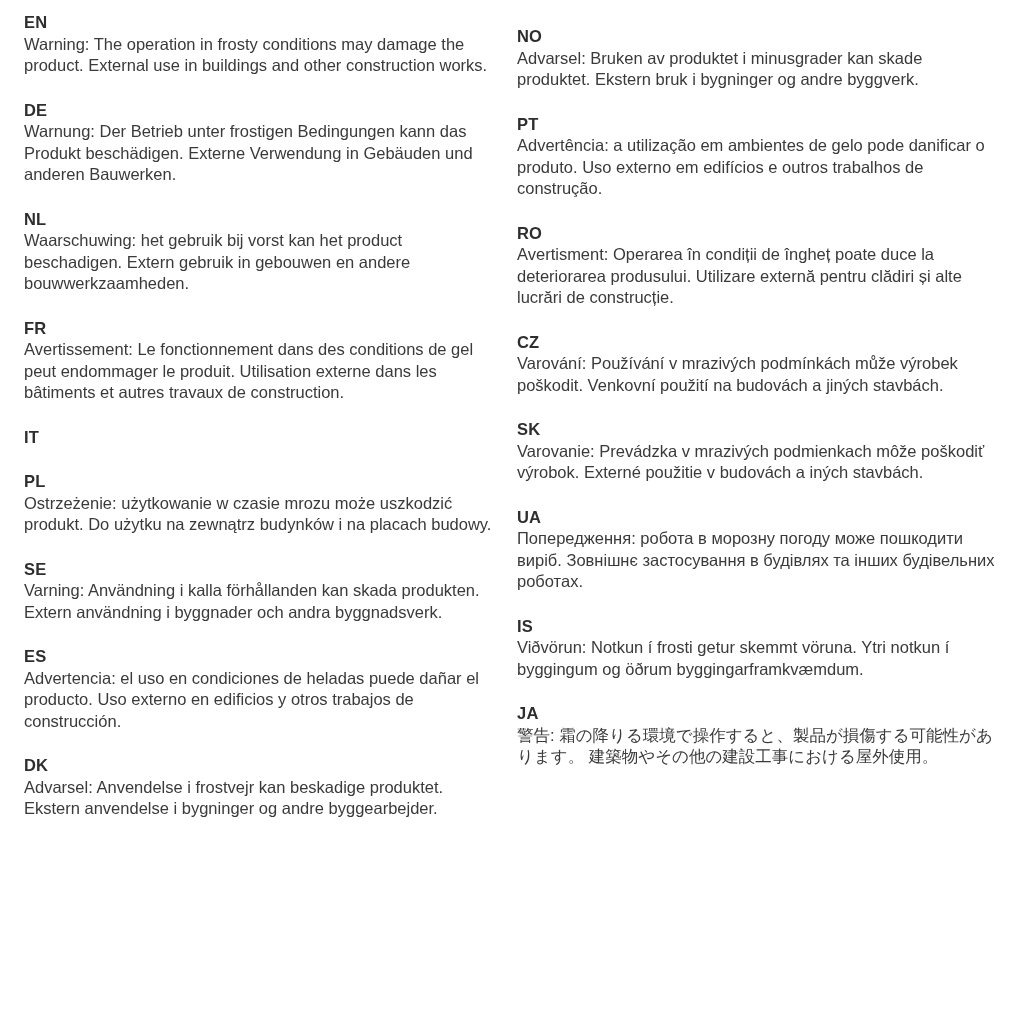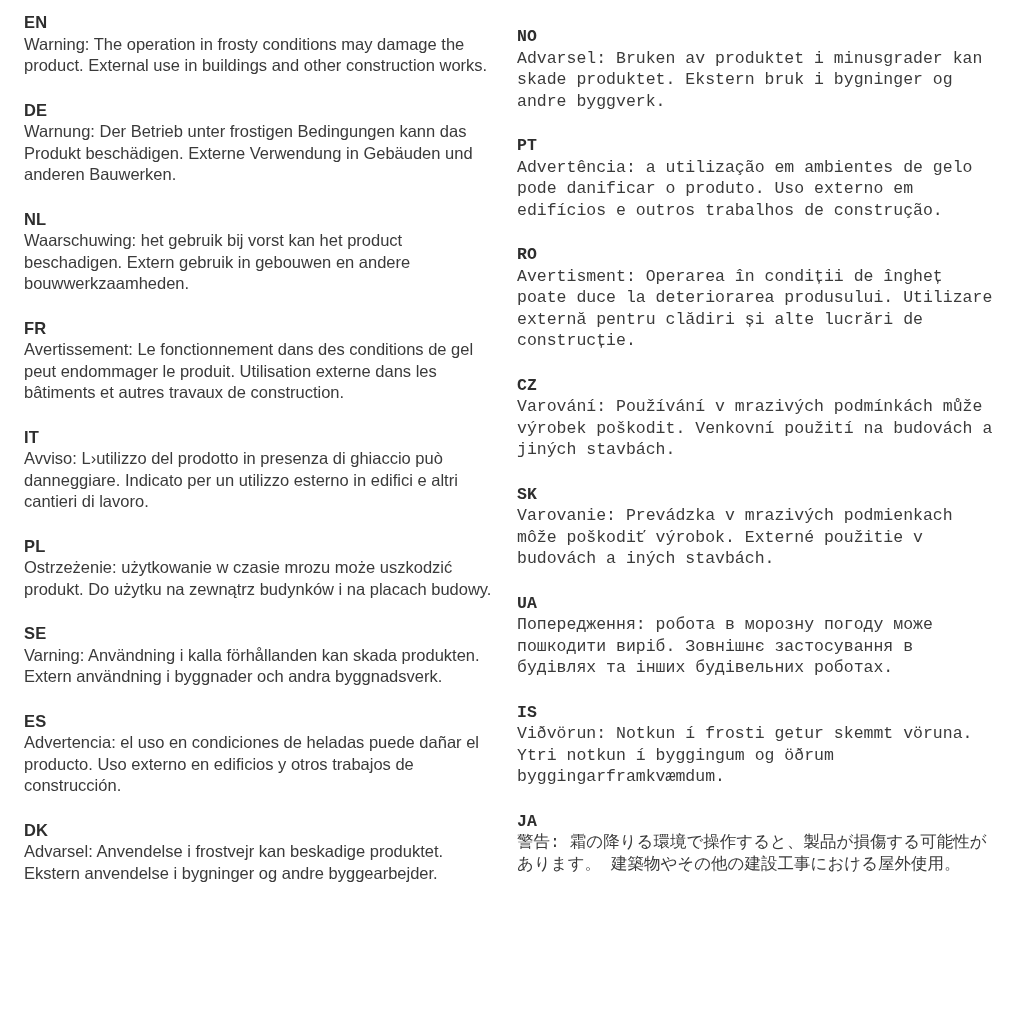--- a/index.html
+++ b/index.html
@@ -22,21 +22,20 @@
     display: flex;
     flex-direction: row;
     gap: 15px;
   }
   .col {
     width: 478px;
     flex: 0 0 478px;
   }
   .col-right {
     padding-top: 14px;
-    font-family: Liberation Mono, monospace;
   }
   .lang-block {
     margin-bottom: 23px;
   }
   .lang-code {
     font-weight: bold;
     font-size: 16.5px;
     line-height: 21.5px;
     color: #2e2e2e;
     letter-spacing: 0.2px;
@@ -64,21 +63,20 @@
     <div class="lang-block">
       <div class="lang-code">NL</div>
       <div class="lang-text">Waarschuwing: het gebruik bij vorst kan het product beschadigen. Extern gebruik in gebouwen en andere bouwwerkzaamheden.</div>
     </div>
     <div class="lang-block">
       <div class="lang-code">FR</div>
       <div class="lang-text">Avertissement: Le fonctionnement dans des conditions de gel peut endommager le produit. Utilisation externe dans les bâtiments et autres travaux de construction.</div>
     </div>
     <div class="lang-block">
       <div class="lang-code">IT</div>
-      <div class="lang-text">Avviso: L›utilizzo del prodotto in presenza di ghiaccio può danneggiare. Indicato per un utilizzo esterno in edifici e altri cantieri di lavoro.</div>
     </div>
     <div class="lang-block">
       <div class="lang-code">PL</div>
       <div class="lang-text">Ostrzeżenie: użytkowanie w czasie mrozu może uszkodzić produkt. Do użytku na zewnątrz budynków i na placach budowy.</div>
     </div>
     <div class="lang-block">
       <div class="lang-code">SE</div>
       <div class="lang-text">Varning: Användning i kalla förhållanden kan skada produkten. Extern användning i byggnader och andra byggnadsverk.</div>
     </div>
     <div class="lang-block">

